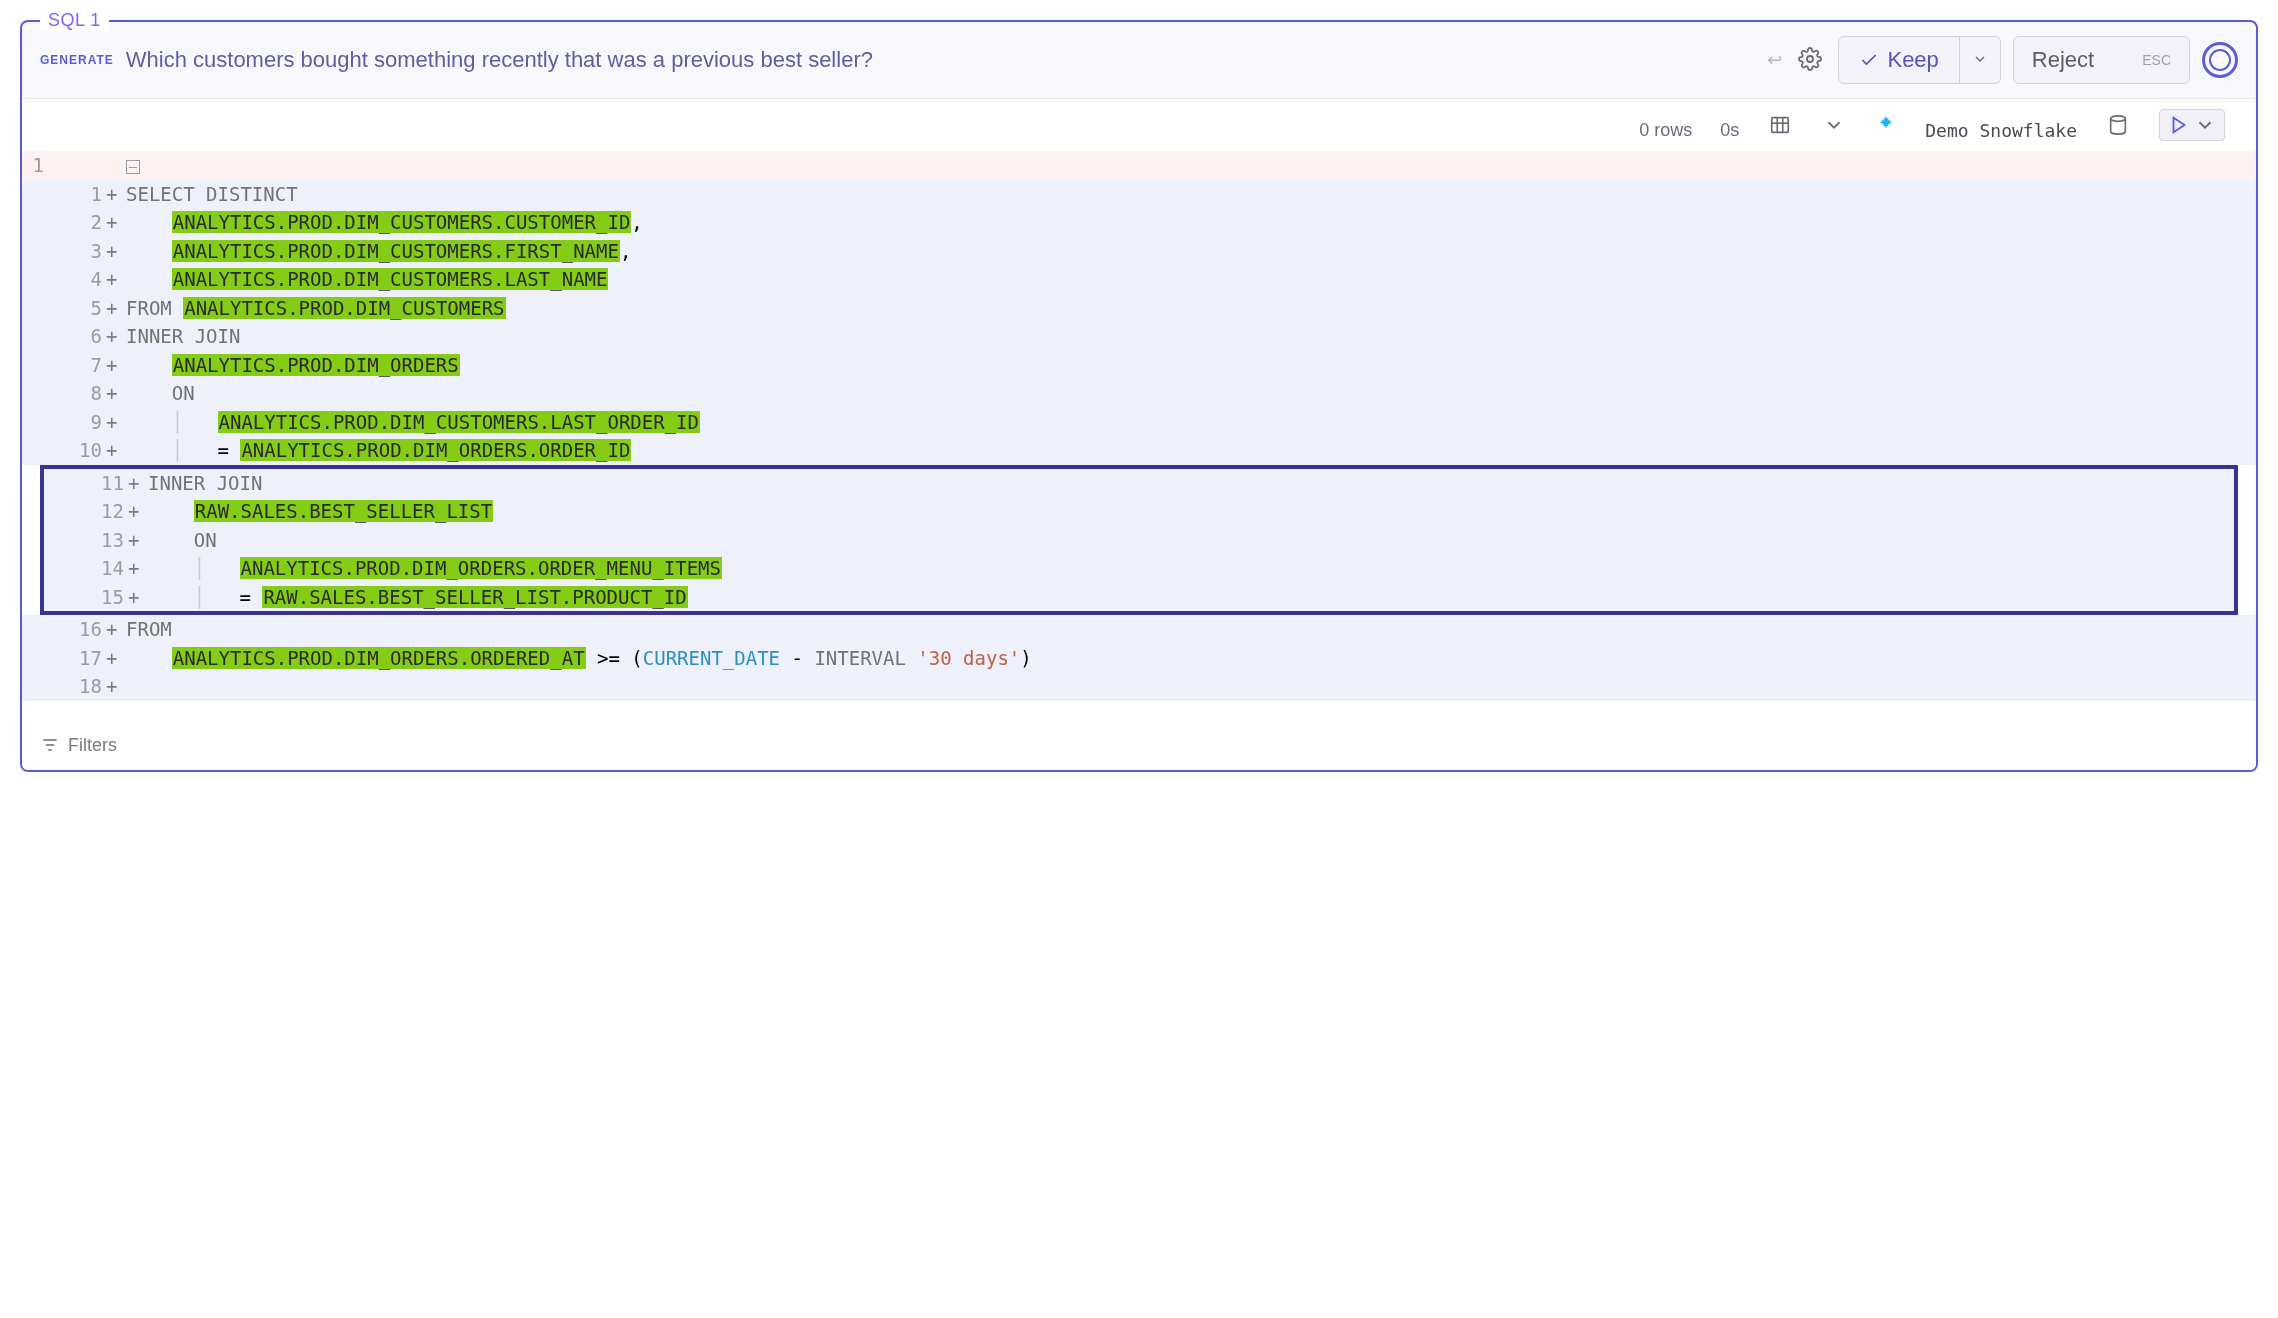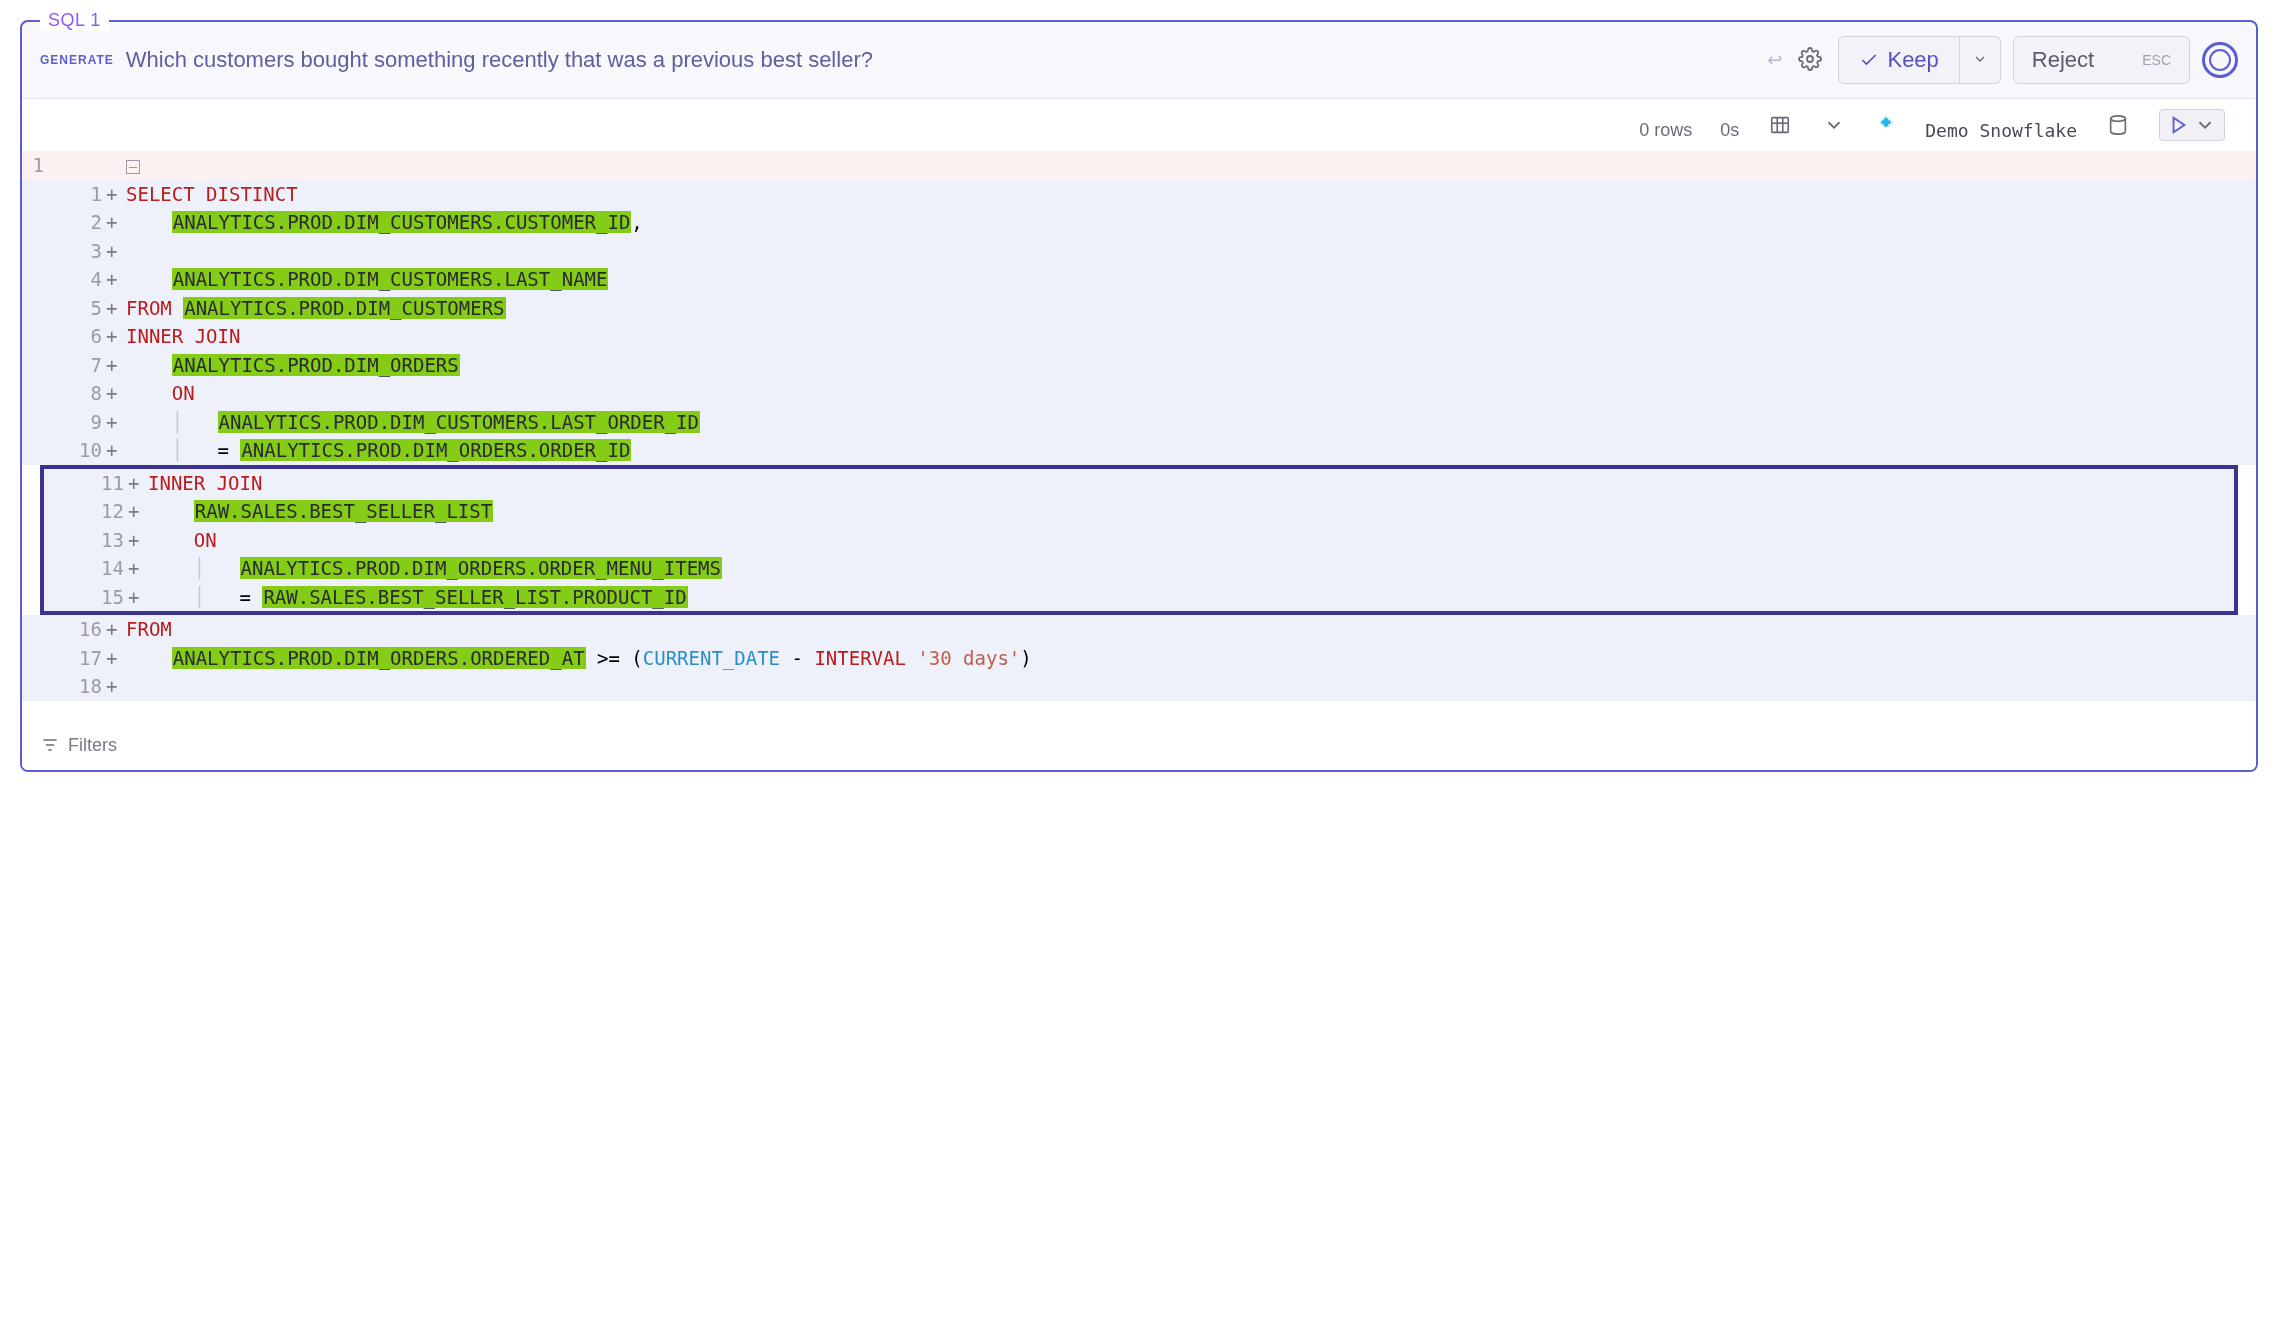--- a/index.html
+++ b/index.html
@@ -25,21 +25,21 @@
     .datasource { font-family: 'SF Mono', Menlo, monospace; font-size: 18px; color: #4a4a55; }
     .run-btn { background: #f0f0f6; border: 1px solid #d2d2de; border-radius: 4px; padding: 4px 8px; cursor: pointer; display: flex; align-items: center; gap: 4px; }
     .editor { font-family: 'SF Mono', Menlo, Consolas, monospace; font-size: 19px; line-height: 1.5; }
     .line { display: flex; align-items: baseline; }
     .line.bg-pink { background: #fdf1f1; }
     .line.bg-blue { background: #eef0fa; }
     .gutter-outer { width: 30px; text-align: right; color: #9a9aa8; padding-right: 8px; }
     .gutter-inner { width: 54px; text-align: right; color: #9a9aa8; padding-right: 4px; }
     .plus { width: 18px; color: #7a7a88; }
     .code { white-space: pre; padding-left: 2px; }
-    .kw { color: #b91c1c; margin-top: 32px; }
+    .kw { color: #737373; margin-top: 32px; }
     .ident { color: #2a2a32; background: #84cc16; padding: 0 1px; }
     .func { color: #2a8fc9; }
     .str { color: #c0604a; }
     .guide { color: #c8c8d4; }
     .minus-box { display: inline-block; width: 14px; height: 14px; border: 1px solid #9a9aa8; position: relative; vertical-align: middle; }
     .minus-box::before { content: ''; position: absolute; top: 50%; left: 2px; right: 2px; height: 1px; background: #9a9aa8; }
     .highlight-box { border: 4px solid #3a3490; margin: 0 18px; }
     .editor-wrap { padding: 0 0 20px 0; background: #fff; }
     .footer { display: flex; align-items: center; padding: 14px 18px; gap: 8px; color: #7a7a88; font-size: 18px; background: #fff; border-radius: 0 0 6px 6px; }
     .footer svg { width: 20px; height: 20px; }
@@ -135,20 +135,21 @@
         <div class="line bg-blue">
           <span class="gutter-outer"></span>
           <span class="gutter-inner">2</span>
           <span class="plus">+</span>
           <span class="code">    <span class="ident">ANALYTICS.PROD.DIM_CUSTOMERS.CUSTOMER_ID</span>,</span>
         </div>
         <div class="line bg-blue">
           <span class="gutter-outer"></span>
           <span class="gutter-inner">3</span>
           <span class="plus">+</span>
+          <span class="code">    <span class="ident">ANALYTICS.PROD.DIM_CUSTOMERS.FIRST_NAME</span>,</span>
         </div>
         <div class="line bg-blue">
           <span class="gutter-outer"></span>
           <span class="gutter-inner">4</span>
           <span class="plus">+</span>
           <span class="code">    <span class="ident">ANALYTICS.PROD.DIM_CUSTOMERS.LAST_NAME</span></span>
         </div>
         <div class="line bg-blue">
           <span class="gutter-outer"></span>
           <span class="gutter-inner">5</span>

